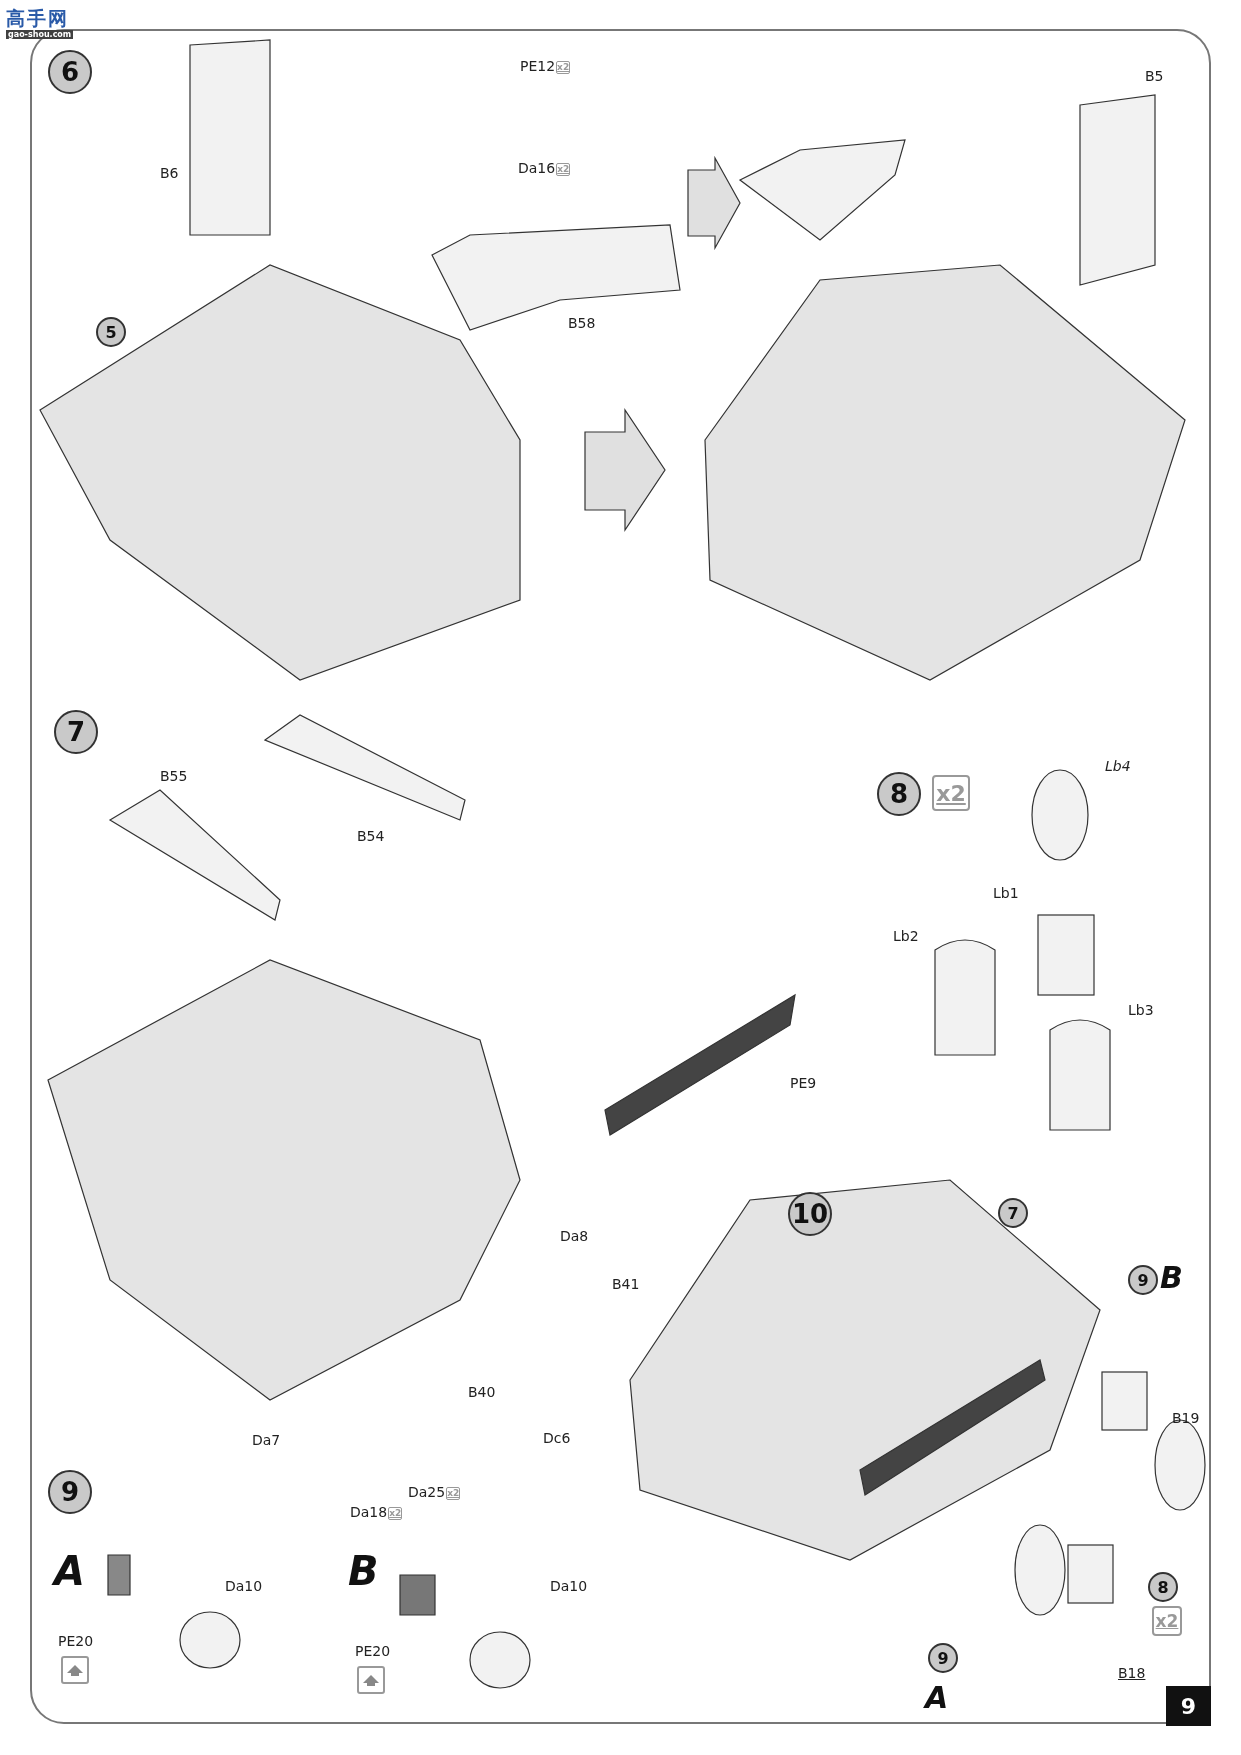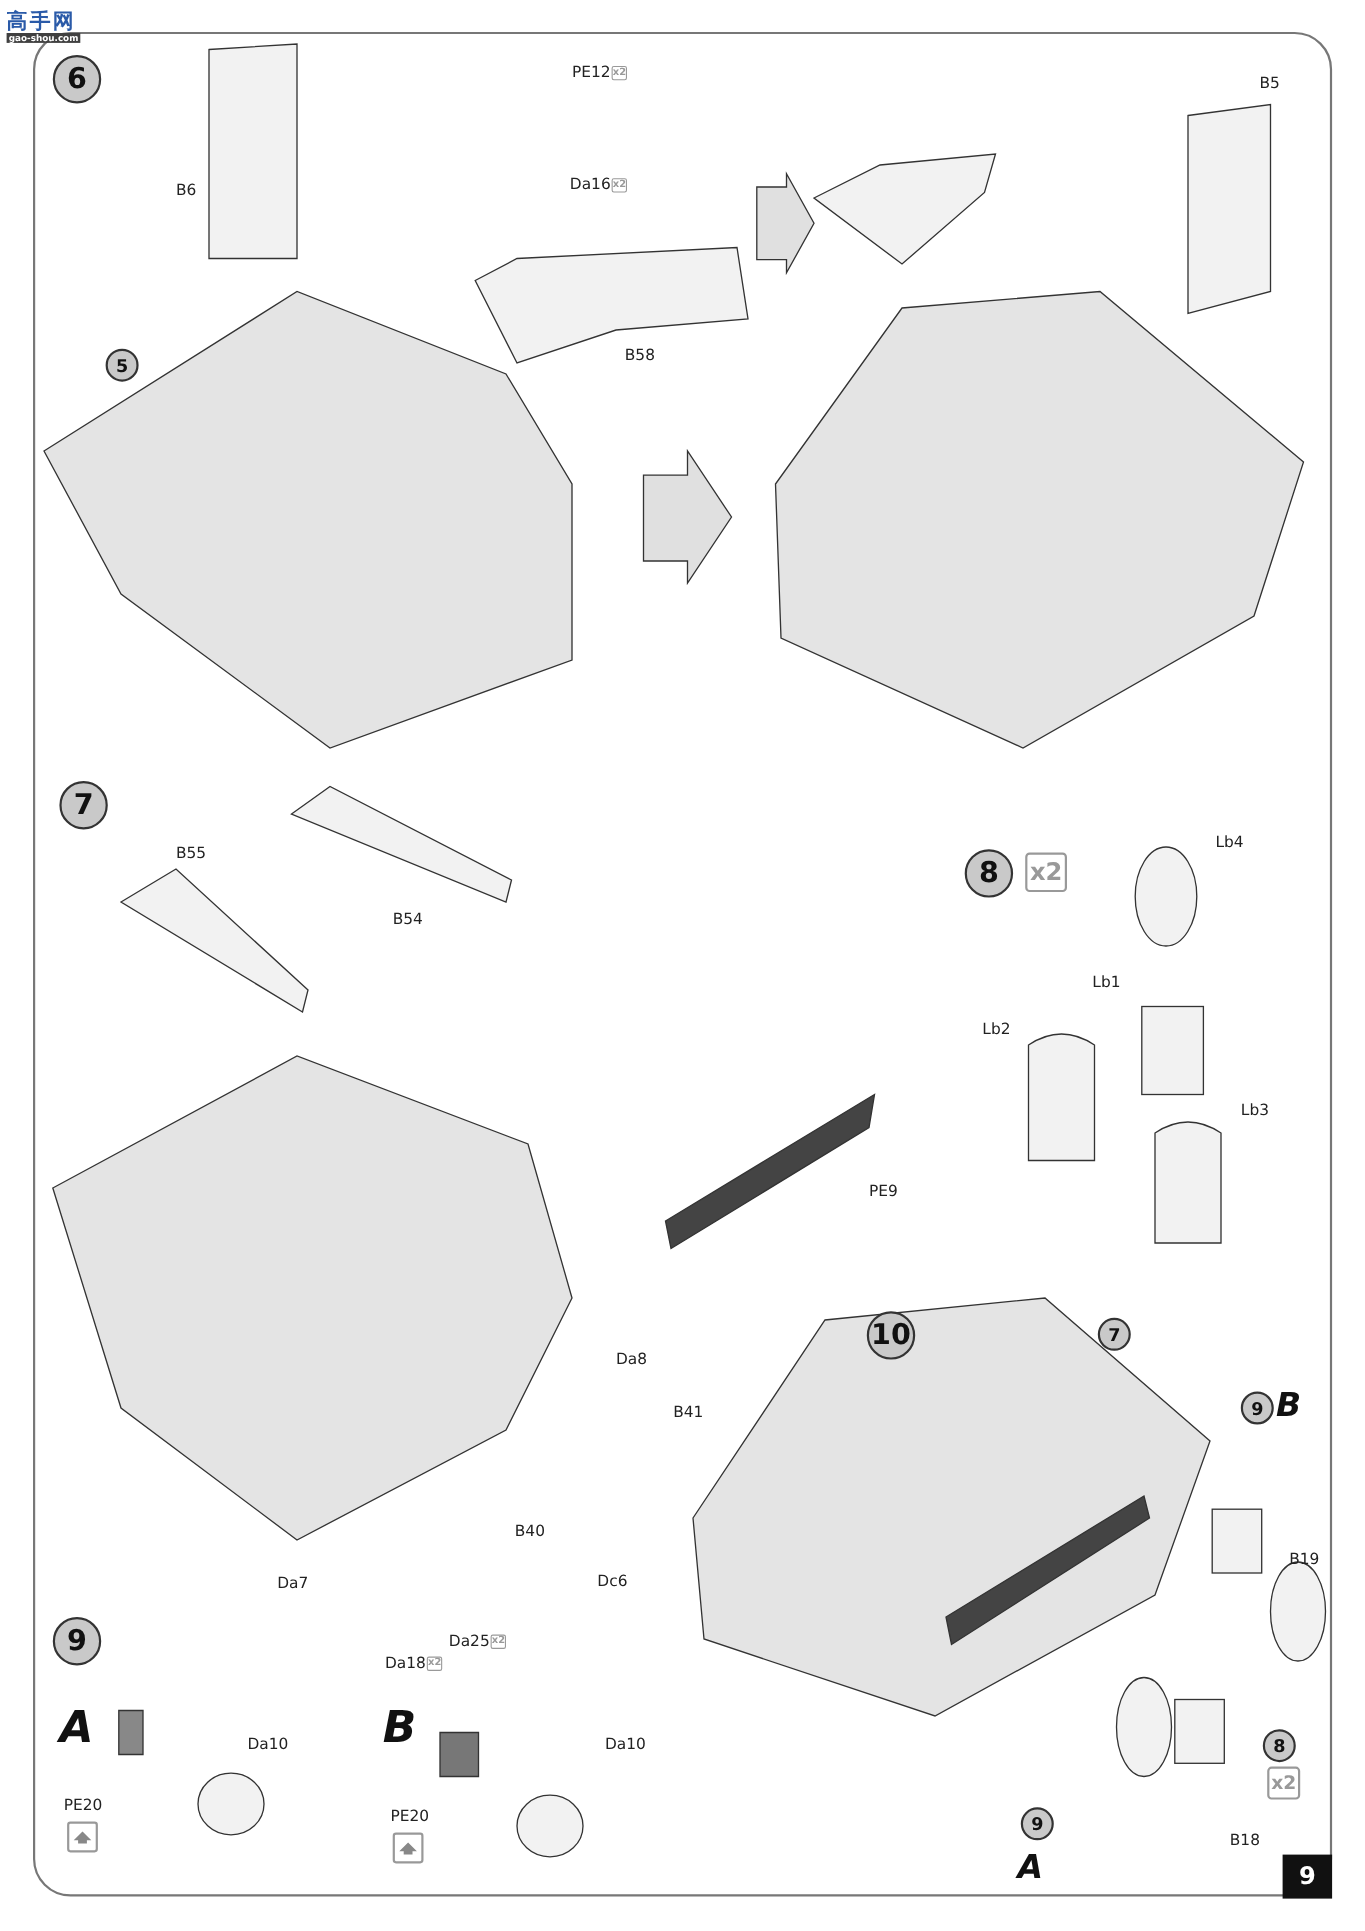--- a/index.html
+++ b/index.html
@@ -3,21 +3,21 @@
 <meta charset="utf-8">
 <style>
   html,body{margin:0;padding:0;background:#fff;}
   body{width:1241px;height:1755px;position:relative;overflow:hidden;font-family:"DejaVu Sans",sans-serif;color:#222;}
   .page-border{position:absolute;left:30px;top:29px;width:1181px;height:1695px;border:2px solid #777;border-radius:34px;box-sizing:border-box;}
   .logo{position:absolute;left:6px;top:6px;width:68px;height:32px;}
   .logo .cn{font-size:19px;color:#2a5aa8;font-weight:bold;letter-spacing:2px;text-align:center;}
   .logo .url{position:absolute;left:0;top:24px;font-size:8px;color:#fff;background:#404040;padding:0 2px;font-weight:bold;}
   .step{position:absolute;width:44px;height:44px;border-radius:50%;background:#c9c9c9;border:2px solid #333;box-sizing:border-box;display:flex;align-items:center;justify-content:center;font-weight:bold;font-size:26px;color:#111;}
   .step.sm{width:30px;height:30px;font-size:16px;}
-  .x2{position:absolute;border:2px solid #999;border-radius:4px;color:#999;font-weight:bold;display:flex;align-items:center;justify-content:center;box-sizing:border-box;}
+  .x2{position:absolute;border:2px solid #999;border-radius:4px;color:#999;font-weight:bold;display:flex;align-items:center;justify-content:center;box-sizing:border-box;text-decoration:underline;}
   .x2.big{width:38px;height:36px;font-size:22px;}
   .x2.small{width:14px;height:13px;font-size:9px;border-width:1px;border-radius:2px;}
   .lbl{position:absolute;font-size:14px;color:#222;white-space:nowrap;}
   .lbl .x2.small{position:relative;display:inline-flex;vertical-align:middle;margin-left:1px;}
   .variant{position:absolute;font-size:40px;font-weight:bold;font-style:italic;color:#111;}
   .variant.sm{font-size:30px;}
   .pe-icon{position:absolute;width:28px;height:28px;border:2px solid #999;border-radius:3px;box-sizing:border-box;display:flex;align-items:center;justify-content:center;}
   .pagenum{position:absolute;left:1166px;top:1686px;width:45px;height:40px;background:#111;color:#fff;font-weight:bold;font-size:22px;display:flex;align-items:center;justify-content:center;}
   svg.art{position:absolute;left:0;top:0;}
 </style>
@@ -85,21 +85,21 @@
 <div class="lbl" style="left:560px;top:1228px;text-align:center;">Da8</div>
 <div class="lbl" style="left:612px;top:1266px;margin-top:10px;">B41</div>
 <div class="lbl" style="left:468px;top:1384px;">B40</div>
 <div class="lbl" style="left:252px;top:1432px;">Da7</div>
 <div class="lbl" style="left:350px;top:1504px;"><span>Da18</span><span class="x2 small">x2</span></div>
 <div class="lbl" style="left:408px;top:1484px;"><span>Da25</span><span class="x2 small">x2</span></div>
 <div class="lbl" style="left:543px;top:1430px;">Dc6</div>
 
 <div class="step" style="left:877px;top:772px;">8</div>
 <div class="x2 big" style="left:932px;top:775px;">x2</div>
-<div class="lbl" style="left:1105px;top:758px;">Lb4</div>
+<div class="lbl" style="left:1105px;top:758px;font-style:italic;">Lb4</div>
 <div class="lbl" style="left:993px;top:885px;">Lb1</div>
 <div class="lbl" style="left:893px;top:928px;">Lb2</div>
 <div class="lbl" style="left:1128px;top:1002px;">Lb3</div>
 
 <div class="step" style="left:48px;top:1470px;">9</div>
 <div class="variant" style="left:54px;top:1548px;">A</div>
 <div class="lbl" style="left:225px;top:1578px;">Da10</div>
 <div class="lbl" style="left:58px;top:1633px;">PE20</div>
 <div class="pe-icon" style="left:61px;top:1656px;">
     <svg width="18" height="14">
@@ -117,15 +117,15 @@
 
 <div class="step" style="left:740px;top:1192px;margin-left:48px;">10</div>
 <div class="step sm" style="left:998px;top:1198px;">7</div>
 <div class="step sm" style="left:1128px;top:1265px;">9</div>
 <div class="variant sm" style="left:1160px;top:1260px;">B</div>
 <div class="lbl" style="left:1172px;top:1410px;">B19</div>
 <div class="step sm" style="left:1148px;top:1572px;">8</div>
 <div class="x2 big" style="left:1152px;top:1606px;width:30px;height:30px;font-size:17px;">x2</div>
 <div class="step sm" style="left:928px;top:1643px;">9</div>
 <div class="variant sm" style="left:925px;top:1680px;">A</div>
-<div class="lbl" style="left:1118px;top:1665px;">B18</div>
+<div class="lbl" style="left:1118px;top:1665px;text-decoration:underline;">B18</div>
 
 <div class="pagenum">9</div>
 
 </body></html>

